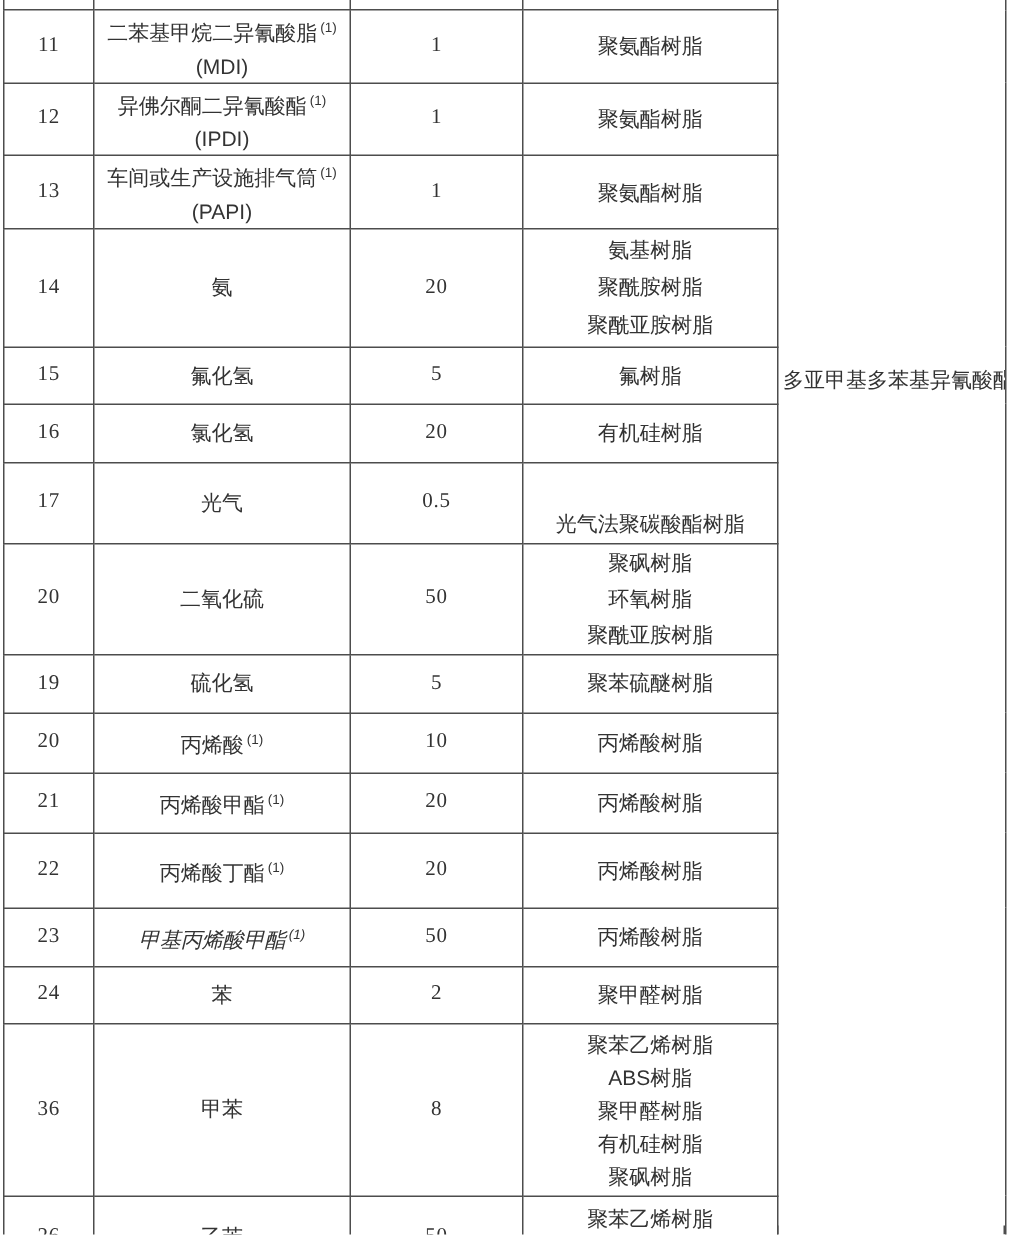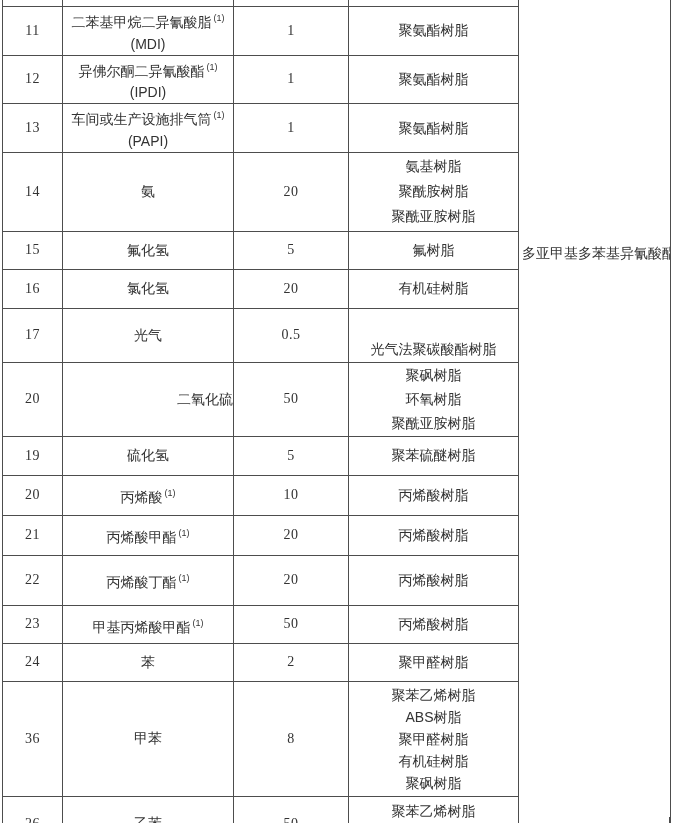--- a/index.html
+++ b/index.html
@@ -158,21 +158,21 @@
             <div class="cell-line" style="line-height: 25px;"><span>光气</span></div>
           </td>
           <td class="num-cell">0.5</td>
           <td>
             <div class="cell-line" style="line-height: 25px; margin-top: 28px;">光气法聚碳酸酯树脂</div>
           </td>
         </tr>
         <tr style="height: 74px;">
           <td class="num-cell">20</td>
           <td>
-            <div class="cell-line" style="line-height: 25px; text-align: right;"><span>二氧化硫</span></div>
+            <div class="cell-line" style="line-height: 25px;"><span>二氧化硫</span></div>
           </td>
           <td class="num-cell">50</td>
           <td>
             <div class="cell-line" style="line-height: 24px;">聚砜树脂</div>
             <div class="cell-line" style="line-height: 24px;">环氧树脂</div>
             <div class="cell-line" style="line-height: 24px;">聚酰亚胺树脂</div>
           </td>
         </tr>
         <tr style="height: 39px;">
           <td class="num-cell">19</td>
@@ -210,21 +210,21 @@
             <div class="cell-line" style="line-height: 25px;"><span>丙烯酸丁酯</span><sup class="fn">(1)</sup></div>
           </td>
           <td class="num-cell">20</td>
           <td>
             <div class="cell-line" style="line-height: 25px;">丙烯酸树脂</div>
           </td>
         </tr>
         <tr style="height: 38px;">
           <td class="num-cell">23</td>
           <td>
-            <div class="cell-line" style="line-height: 22px;"><span>甲基丙烯酸甲酯</span><sup class="fn">(1)</sup></div>
+            <div class="cell-line" style="line-height: 34px; font-style: italic;"><span>甲基丙烯酸甲酯</span><sup class="fn">(1)</sup></div>
           </td>
           <td class="num-cell">50</td>
           <td>
             <div class="cell-line" style="line-height: 25px;">丙烯酸树脂</div>
           </td>
         </tr>
         <tr style="height: 38px;">
           <td class="num-cell">24</td>
           <td>
             <div class="cell-line" style="line-height: 25px;"><span>苯</span></div>

